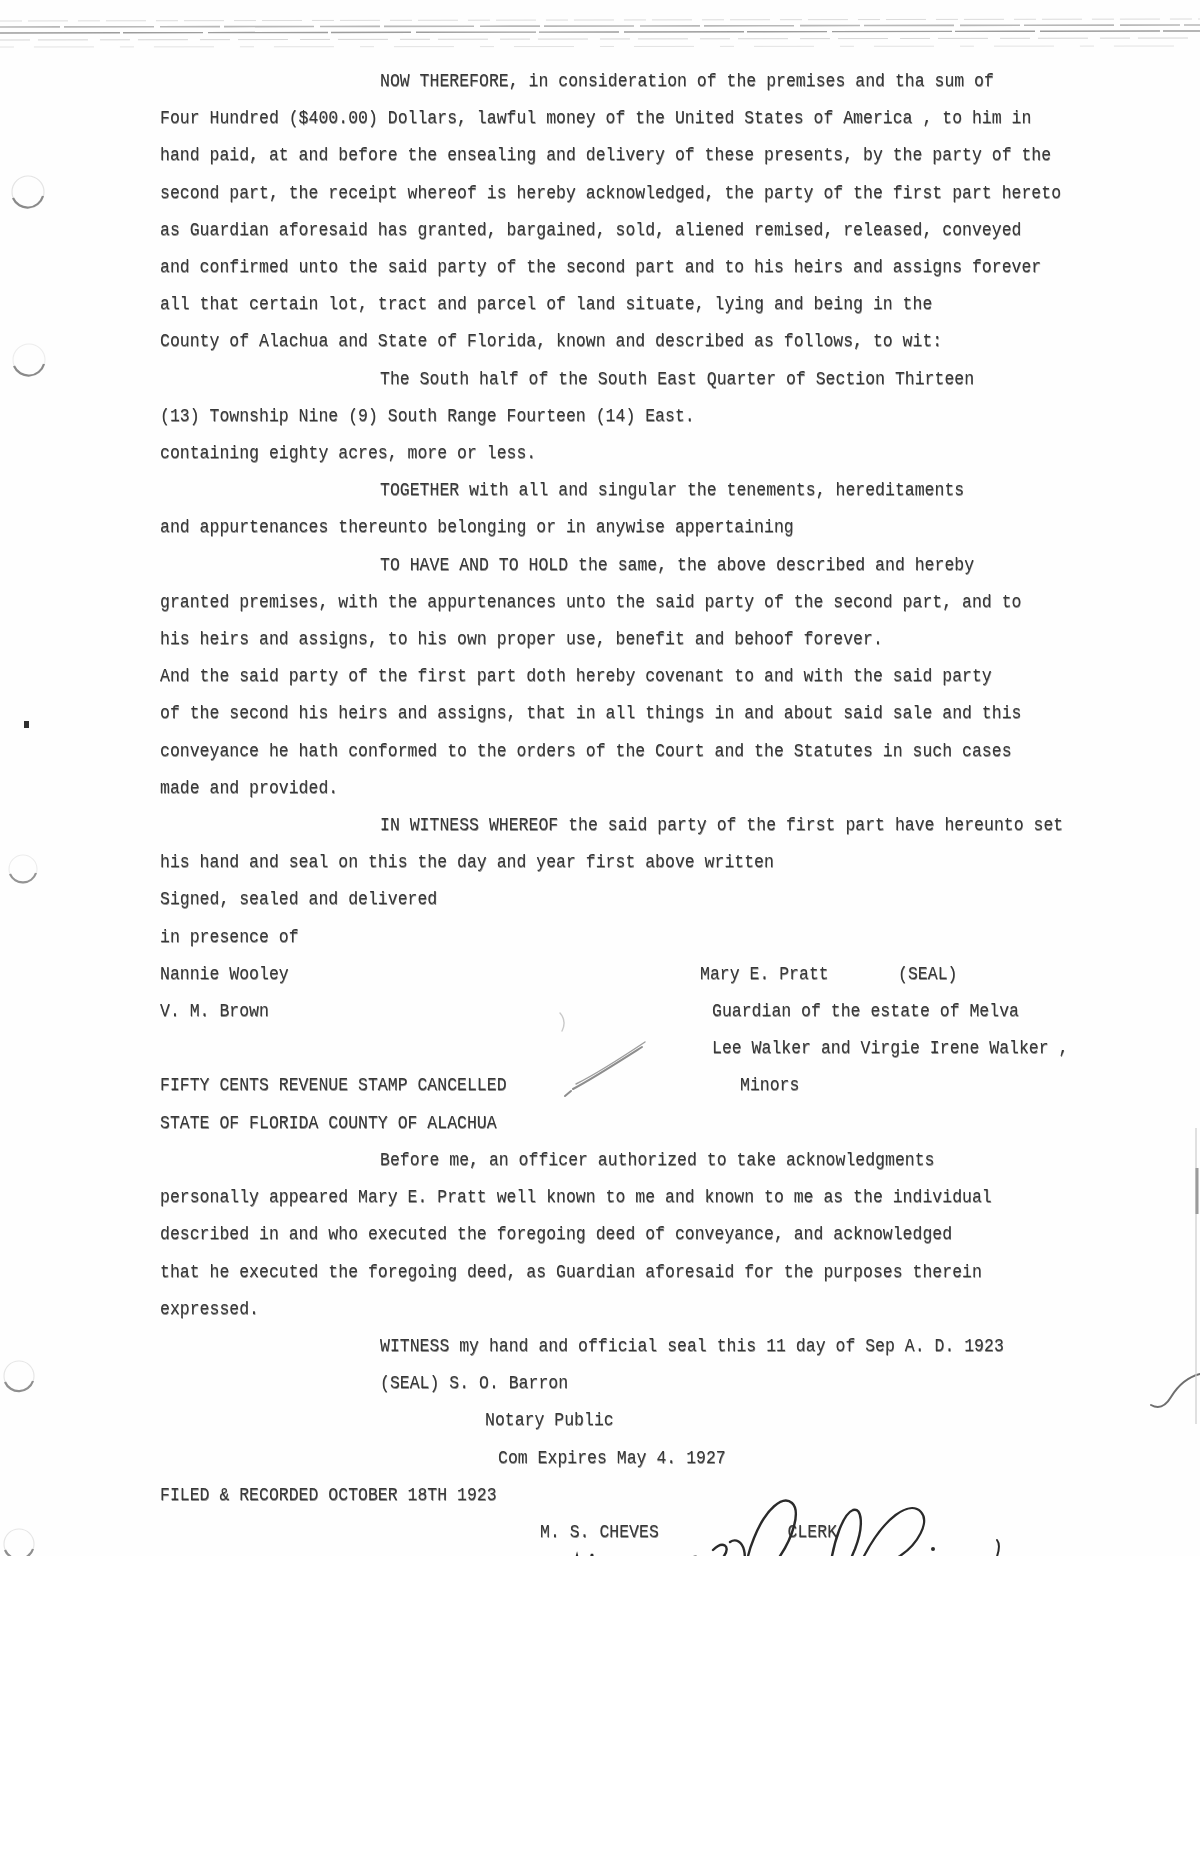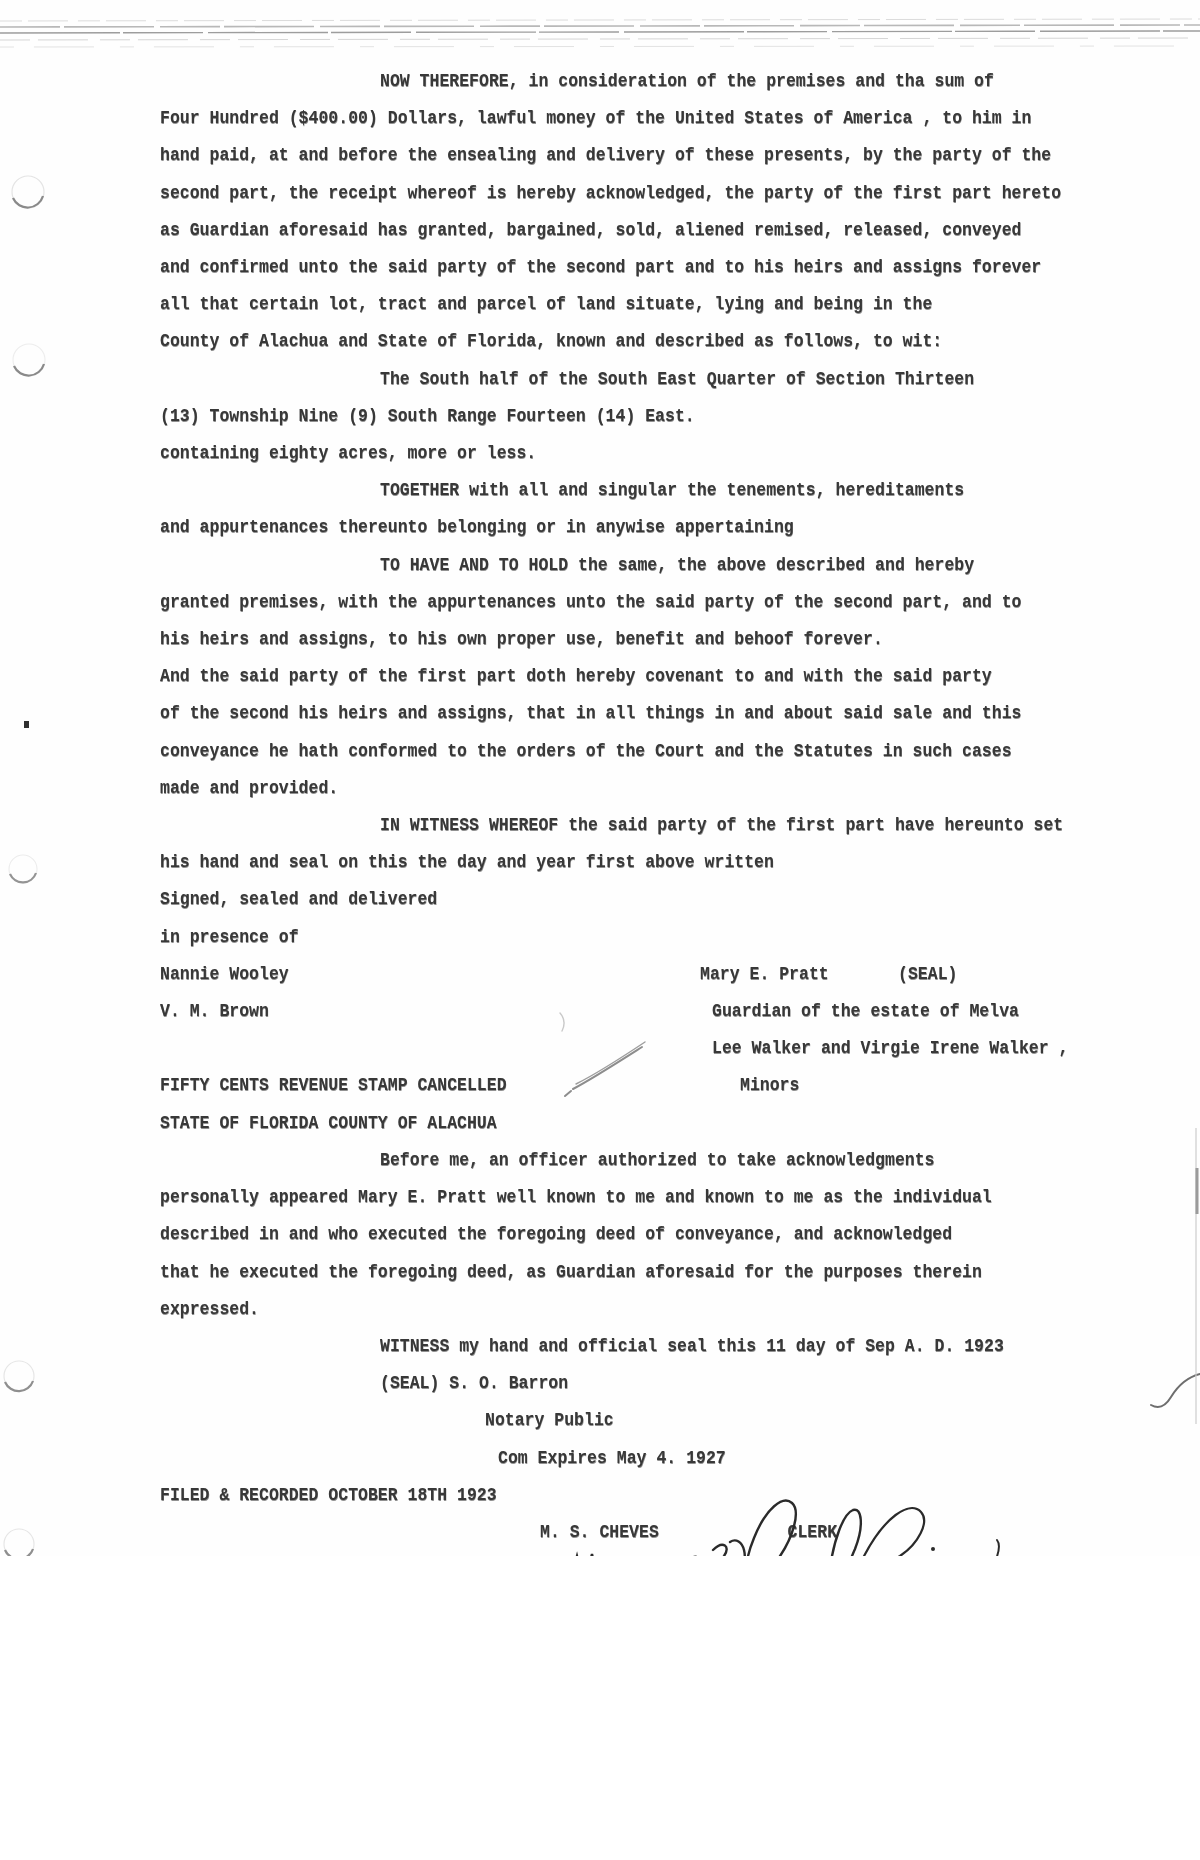--- a/index.html
+++ b/index.html
@@ -1,20 +1,19 @@
 <!DOCTYPE html>
 <html style="--paper: #fefefe; --ink: #383838;"><head>
 <meta charset="utf-8">
 <style>
   html,body { margin:0; padding:0; background:#ffffff; }
   .page {
     position:relative; width:1200px; height:1556px;
     background:var(--paper, #fefefe); overflow:hidden;
     font-family:"Liberation Mono","DejaVu Sans Mono",monospace;
-    font-weight:bold;
   }
   .doc-text {
     position:absolute; left:160px; top:63px; width:960px;
     font-size:16.5px; line-height:37.2px;
     color:var(--ink,#383838);
     text-shadow:0.3px 0.3px 0.35px rgba(55,55,55,0.55);
     white-space:pre;
   }
   .doc-line { position:relative; transform:scaleY(1.08); }
   .line-left { display:inline-block; }

